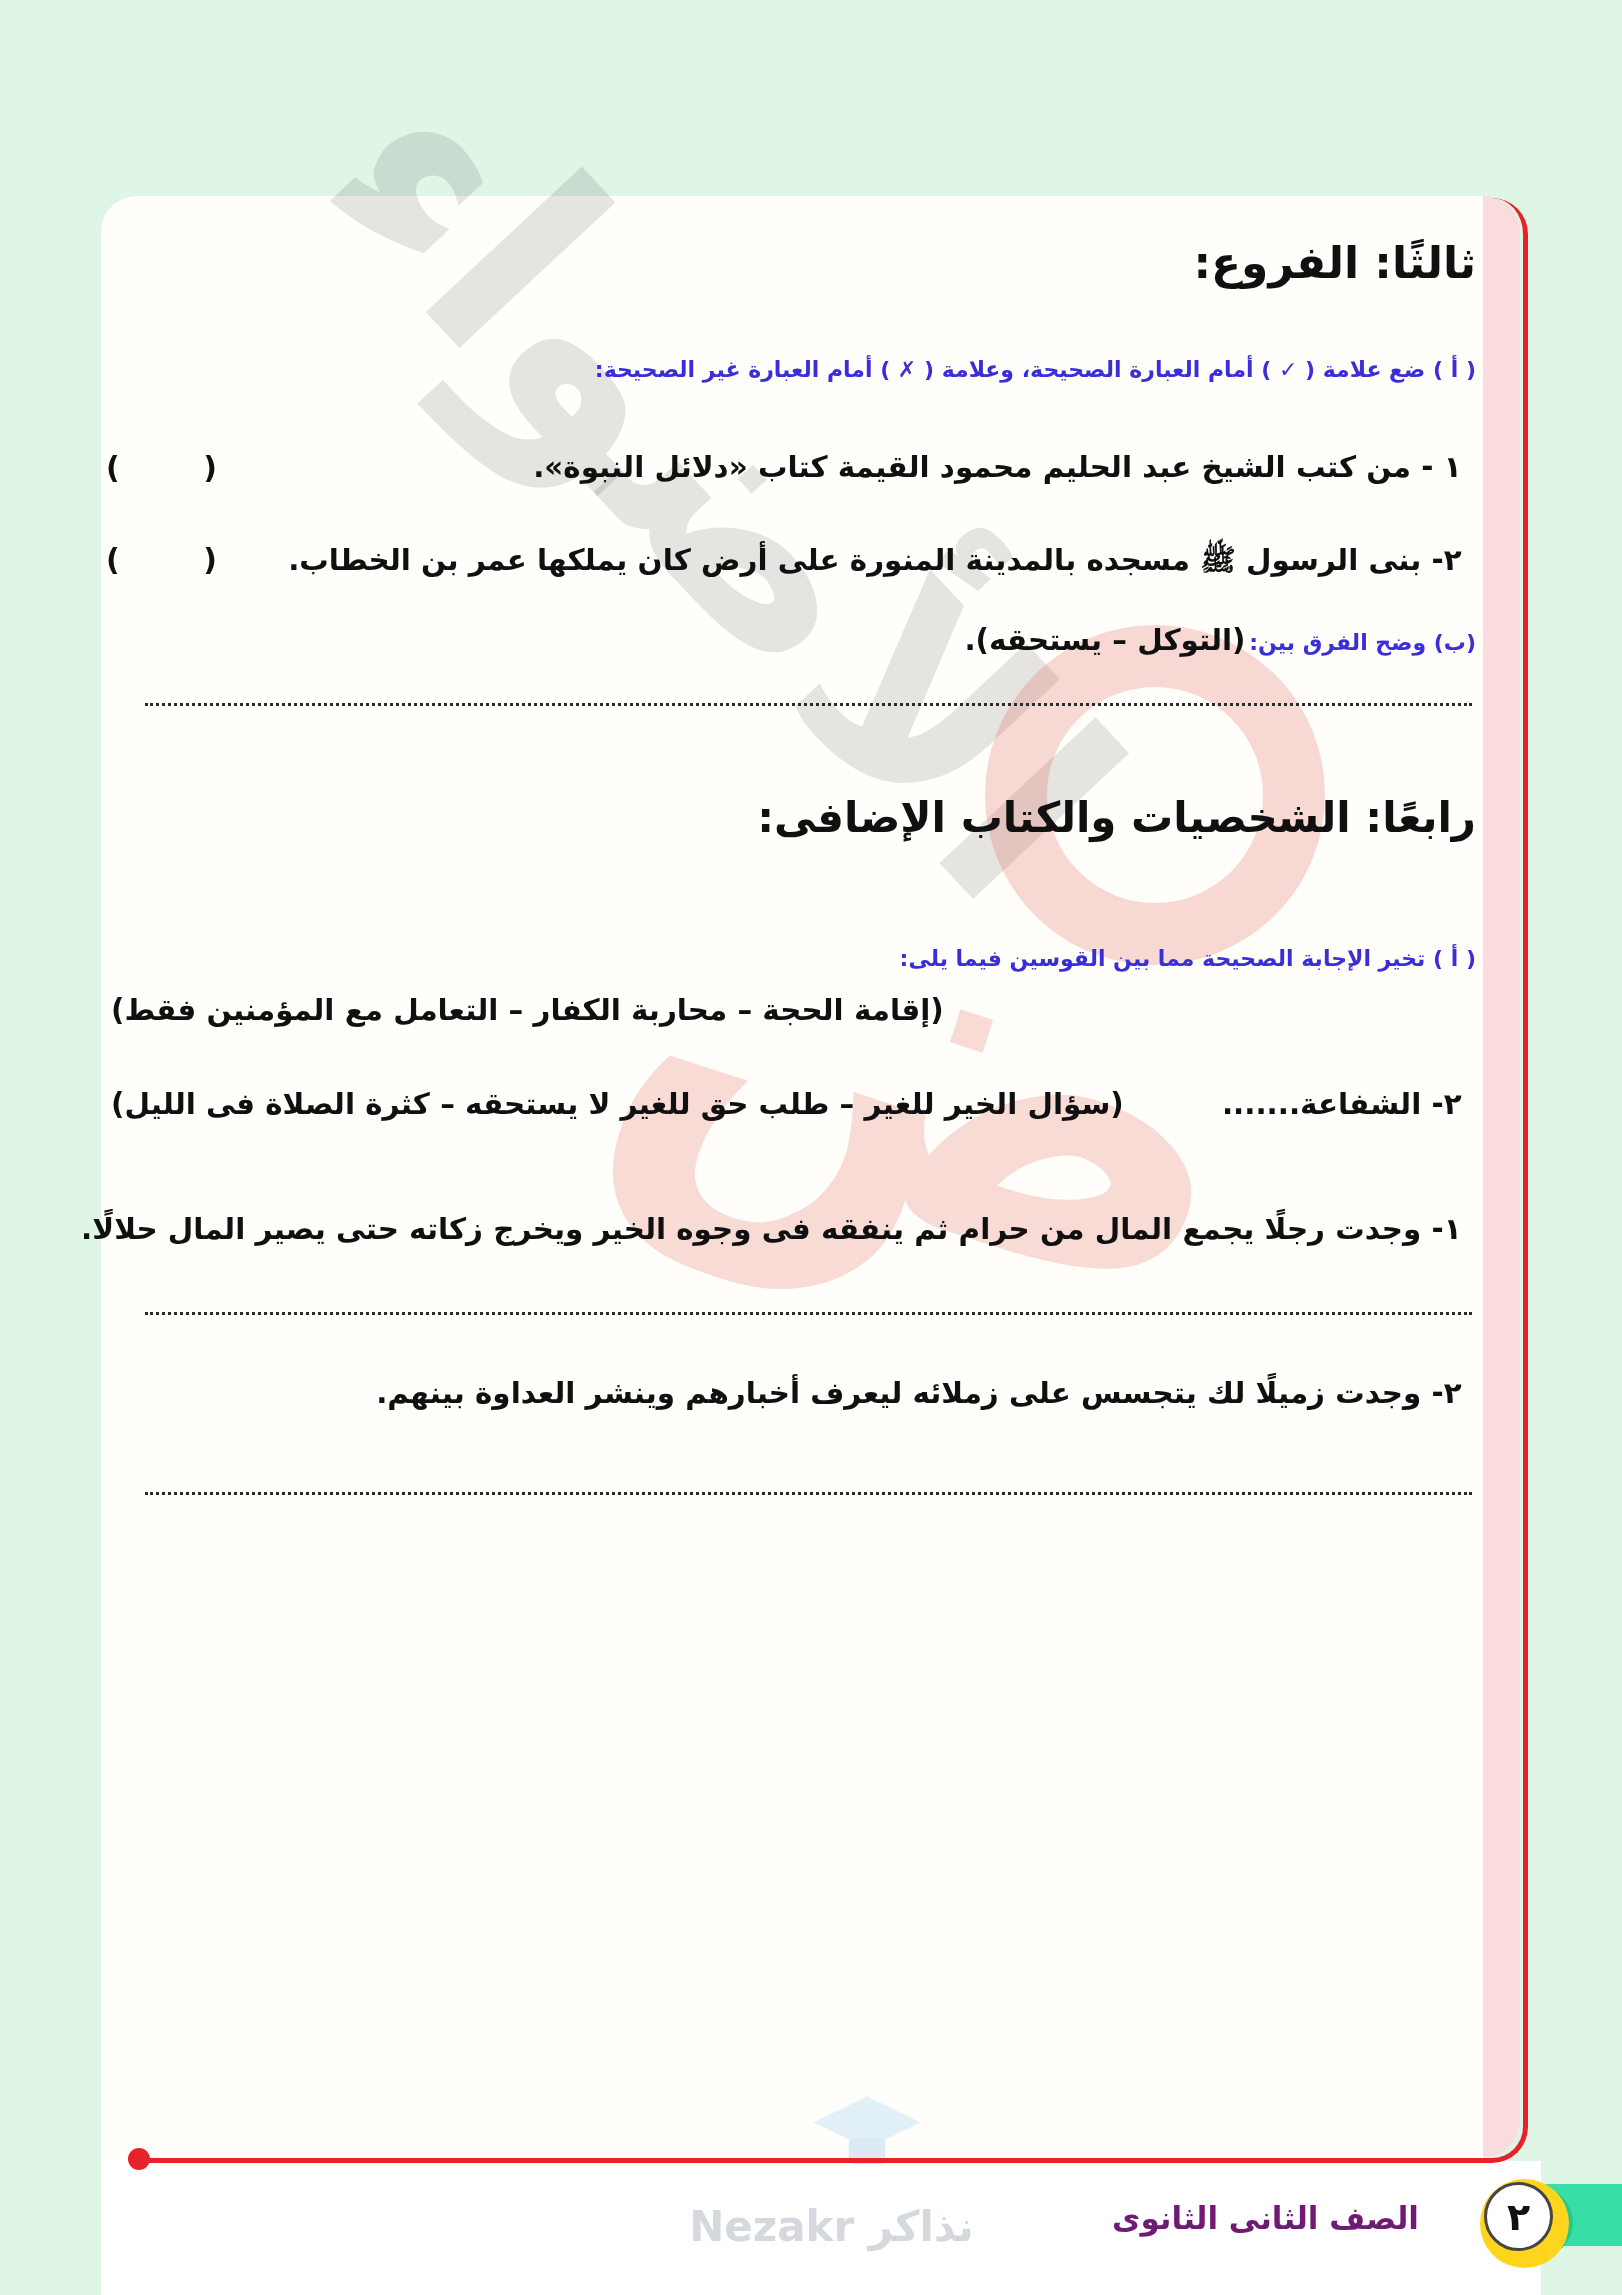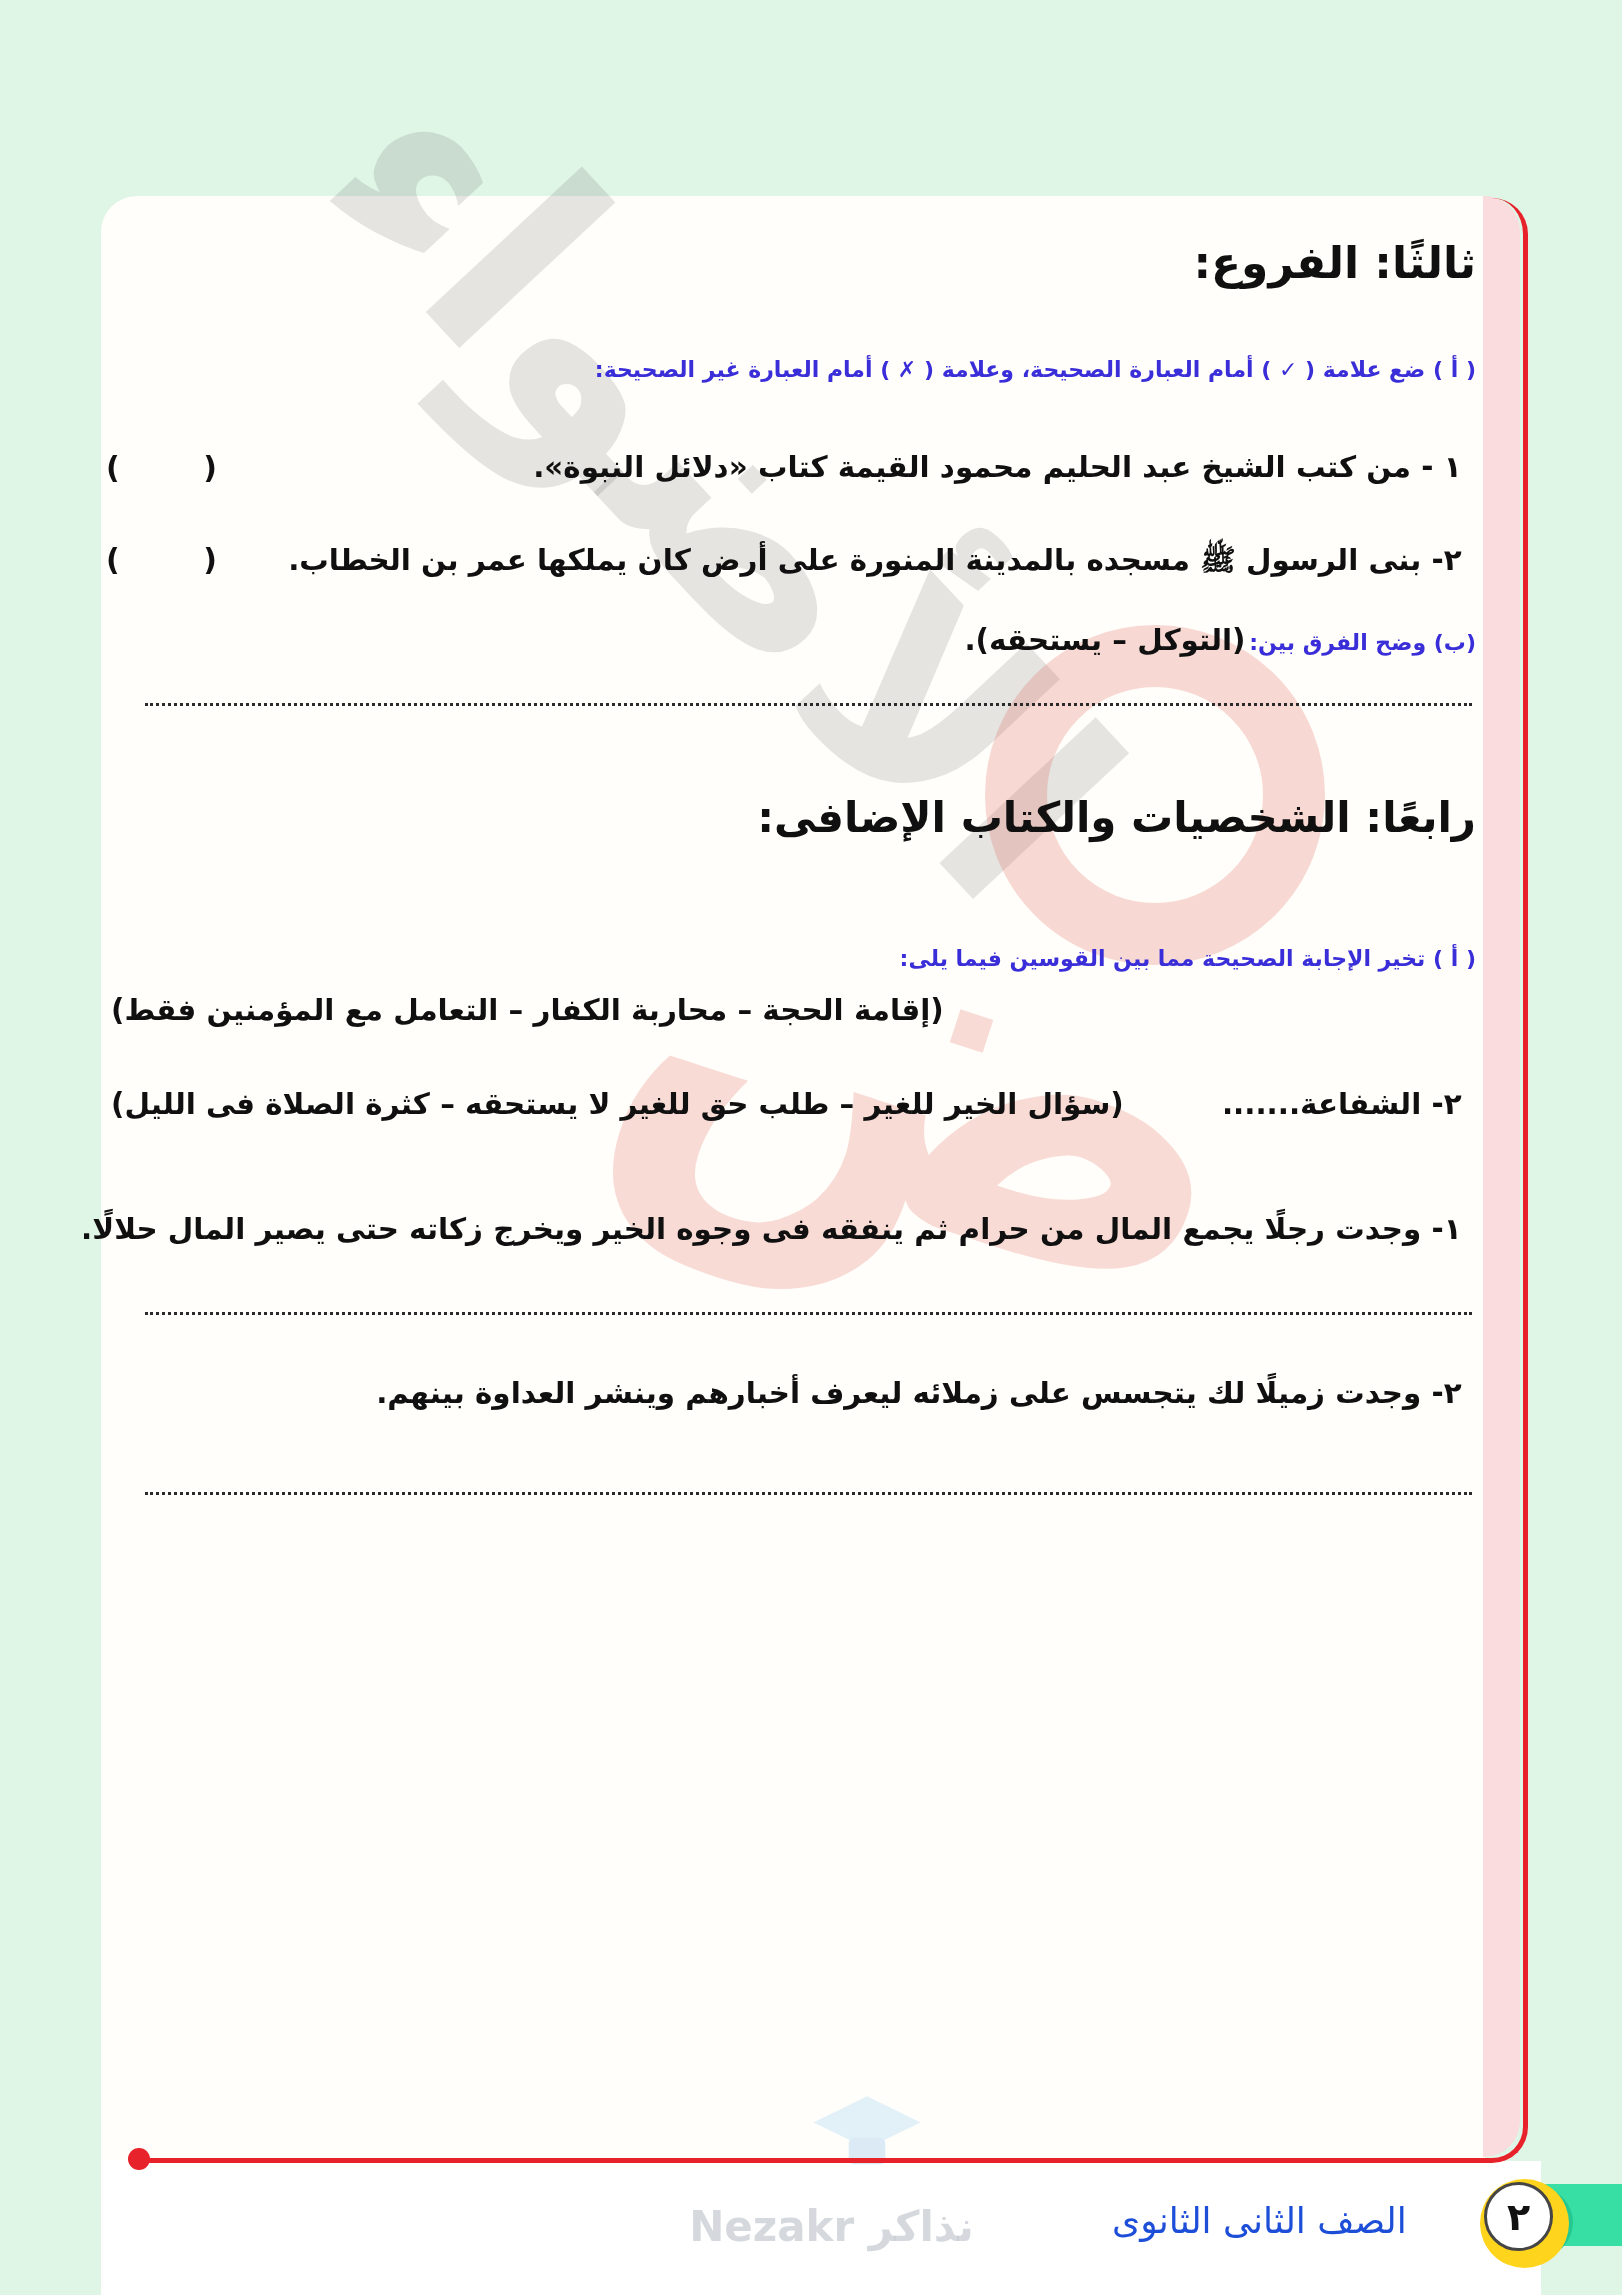--- a/index.html
+++ b/index.html
@@ -74,21 +74,21 @@
   .teal-band{left:1539px;top:2184px;width:84px;height:62px;background:#37dfa5;z-index:4;}
   .teal-shadow{left:1502px;top:2187px;width:71px;height:71px;border-radius:50%;background:#24c890;z-index:4;}
   .yellow-moon{left:1480px;top:2179px;width:89px;height:89px;border-radius:50%;background:#ffd41c;z-index:5;}
   .num-circle{
     left:1484px;top:2182px;width:63px;height:63px;border-radius:50%;background:#ffffff;
     border:3.9px solid #454545;z-index:6;display:flex;align-items:center;justify-content:center;
     font-size:38px;font-weight:bold;color:#111;
   }
   .grade{
     left:1112px;top:2200px;width:353px;text-align:left;z-index:6;direction:rtl;
-    font-size:36px;font-weight:normal;color:#1d4ed8;white-space:nowrap;
+    font-size:31px;font-weight:bold;color:#701a75;white-space:nowrap;
   }
 </style>
 </head>
 <body>
 
 <div class="abs sheet"></div>
 
 <div class="abs wm wm-word">الأضواء</div>
 <div class="abs wm wm-letter">ض</div>
 <div class="abs wm wm-ring"></div>

